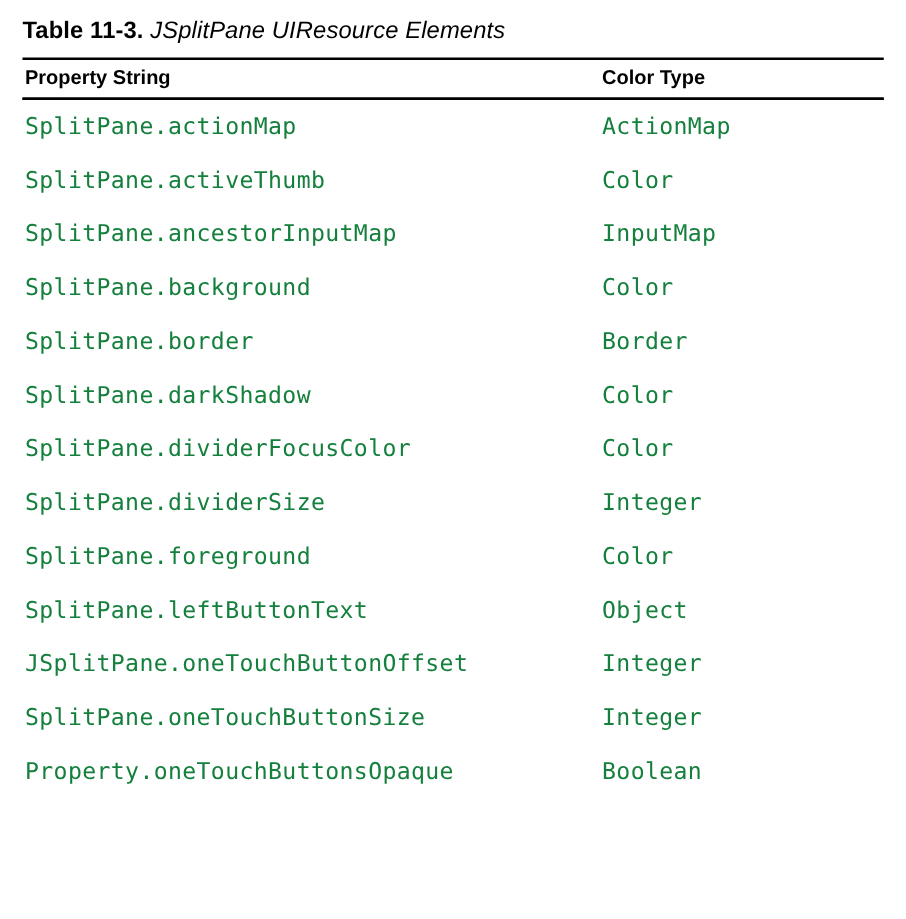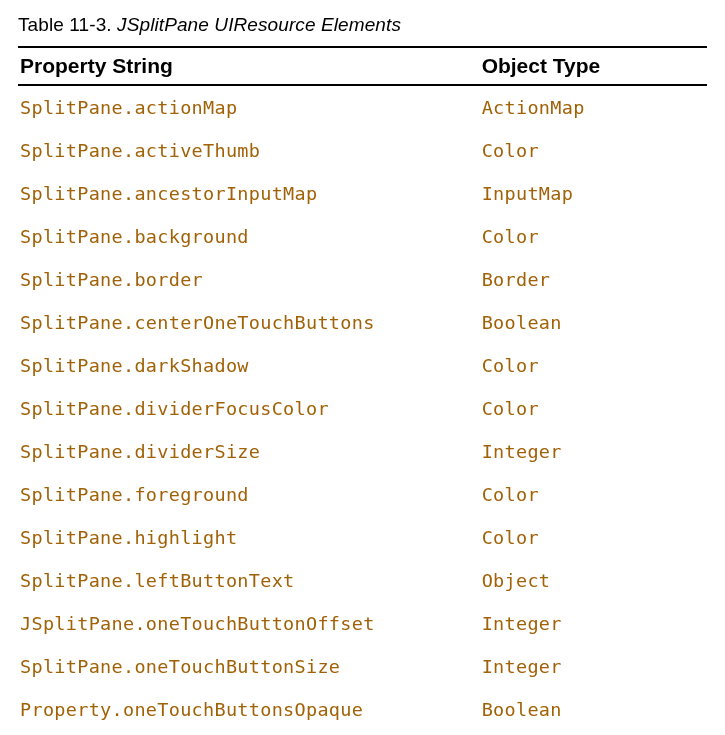--- a/index.html
+++ b/index.html
@@ -14,49 +14,49 @@
     width: 725px;
     height: 735px;
     padding: 10px 18px 0 18px;
   }
   .caption {
     font-size: 19px;
     margin: 4px 0 10px 0;
     letter-spacing: 0.1px;
   }
   .caption .tbl-label {
-    font-weight: 400;
+    font-weight: 700;
     font-style: normal;
   }
   .caption .tbl-title {
     font-style: italic;
     font-weight: 400;
     text-align: center;
   }
   table.data {
     width: 100%;
     border-collapse: collapse;
     table-layout: fixed;
   }
   table.data col.c1 { width: 67%; }
   table.data col.c2 { width: 33%; }
   table.data thead th {
     text-align: left;
     font-family: "Segoe UI", "Helvetica Neue", Arial, sans-serif;
     font-weight: 700;
-    font-size: 21px;
+    font-size: 16px;
     padding: 6px 4px 6px 2px;
     border-top: 2px solid #000;
     border-bottom: 2px solid #000;
   }
   table.data tbody td {
     font-family: "DejaVu Sans Mono", "Menlo", "Consolas", monospace;
     font-size: 18.5px;
     padding: 11px 4px 11px 2px;
-    color: #a16207;
+    color: #15803d;
     letter-spacing: 0.3px;
     white-space: nowrap;
     overflow: hidden;
   }
 </style>
 </head>
 <body>
 
 <div class="page">
 
@@ -66,21 +66,21 @@
   </div>
 
   <table class="data">
     <colgroup>
       <col class="c1">
       <col class="c2">
     </colgroup>
     <thead>
       <tr>
         <th>Property String</th>
-        <th>Object Type</th>
+        <th>Color Type</th>
       </tr>
     </thead>
     <tbody>
 
     <tr>
           <td>SplitPane.actionMap</td>
           <td>ActionMap</td>
         </tr>
         <tr>
           <td>SplitPane.activeThumb</td>
@@ -92,41 +92,33 @@
         </tr>
         <tr>
           <td>SplitPane.background</td>
           <td>Color</td>
         </tr>
         <tr>
           <td>SplitPane.border</td>
           <td>Border</td>
         </tr>
         <tr>
-          <td>SplitPane.centerOneTouchButtons</td>
-          <td>Boolean</td>
-        </tr>
-        <tr>
           <td>SplitPane.darkShadow</td>
           <td>Color</td>
         </tr>
         <tr>
           <td>SplitPane.dividerFocusColor</td>
           <td>Color</td>
         </tr>
         <tr>
           <td>SplitPane.dividerSize</td>
           <td>Integer</td>
         </tr>
         <tr>
           <td>SplitPane.foreground</td>
-          <td>Color</td>
-        </tr>
-        <tr>
-          <td>SplitPane.highlight</td>
           <td>Color</td>
         </tr>
         <tr>
           <td>SplitPane.leftButtonText</td>
           <td>Object</td>
         </tr>
         <tr>
           <td>JSplitPane.oneTouchButtonOffset</td>
           <td>Integer</td>
         </tr>

